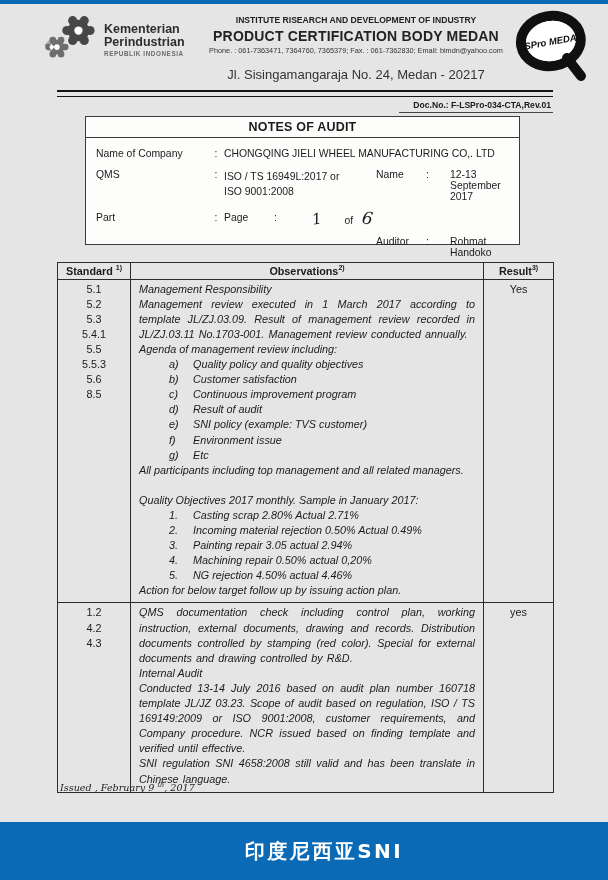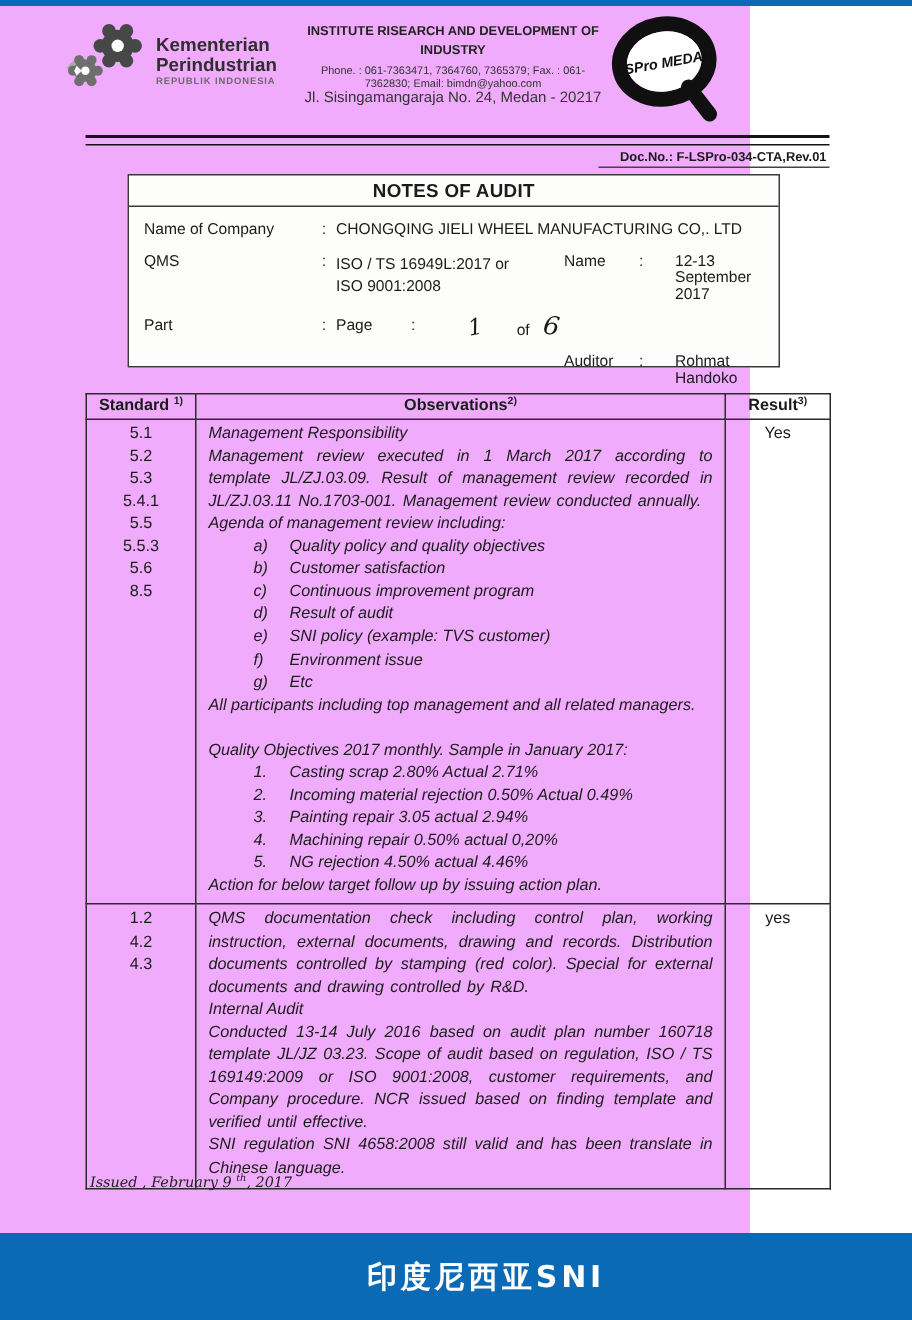--- a/index.html
+++ b/index.html
@@ -1,30 +1,30 @@
 <!DOCTYPE html>
 <html><head>
 <meta charset="utf-8">
 <style>
   html,body{margin:0;padding:0;}
   body{width:608px;height:880px;background:#ffffff;font-family:"Liberation Sans",sans-serif;color:#1b1b1b;overflow:hidden;}
-  .page{position:relative;width:500px;height:880px;background:#f0abfc;}
+  .page{position:relative;width:608px;height:880px;background:#e5e5e5;}
   .top-strip{position:absolute;top:0;left:0;width:608px;height:4px;}
 
   
   .letterhead{position:absolute;top:10px;left:42px;right:16px;display:flex;align-items:flex-start;}
   .logo-left{display:flex;align-items:center;width:158px;flex:0 0 auto;}
   .ministry-text{margin-left:4px;}
   .ministry-name{font-weight:bold;font-size:12.5px;line-height:1.04;color:#2e2e2e;}
   .ministry-rep{font-size:6.3px;letter-spacing:.6px;color:#6a6a6a;margin-top:1px;font-weight:bold;}
   .lh-center{flex:1;text-align:center;padding-top:4px;}
   .inst{font-size:8.6px;font-weight:bold;line-height:1.5;color:#222;}
   .body-name{font-size:14px;font-weight:600;letter-spacing:.2px;margin-top:1px;color:#222;}
   .contact{font-size:7.3px;margin-top:2px;color:#333;}
-  .addr{font-size:10px;color:#333;}
+  .addr{font-size:13px;color:#333;margin-top:12px;}
   .logo-right{width:80px;flex:0 0 auto;display:flex;justify-content:center;}
 
   
   .double-rule{position:absolute;top:90px;left:57px;width:496px;height:4px;border-top:2.6px solid #141414;border-bottom:1.2px solid #141414;}
   .docno-row{position:absolute;top:94px;left:57px;width:496px;text-align:right;}
   .docno{display:inline-block;font-size:8.6px;font-weight:bold;color:#1a1a1a;border-bottom:1px solid #444;padding:0 2px 2px 14px;}
 
   
   .form-box{position:absolute;top:116px;left:85px;width:433px;height:127px;border:1.2px solid #3a3a3a;background:#fdfdfc;}
   .form-title{text-align:center;font-weight:bold;font-size:12.5px;padding:3px 0 3px 0;border-bottom:1.2px solid #3a3a3a;letter-spacing:.2px;}
@@ -108,20 +108,21 @@
         <div class="ministry-name">
           <div>Kementerian</div>
           <div>Perindustrian</div>
         </div>
         <div class="ministry-rep">REPUBLIK INDONESIA</div>
       </div>
     </div>
 
     <div class="lh-center">
       <div class="inst">INSTITUTE RISEARCH AND DEVELOPMENT OF INDUSTRY</div>
+      <div class="body-name">PRODUCT CERTIFICATION BODY MEDAN</div>
       <div class="contact">Phone. : 061-7363471, 7364760, 7365379; Fax. : 061-7362830; Email: bimdn@yahoo.com</div>
       <div class="addr">Jl. Sisingamangaraja No. 24, Medan - 20217</div>
     </div>
 
     <div class="logo-right">
       <span>
         <svg width="74" height="72" viewBox="0 0 74 72">
           <g transform="rotate(-10 36 32)">
             <ellipse cx="36" cy="31" rx="30" ry="25" fill="none" stroke="#101010" stroke-width="10"></ellipse>
             <ellipse cx="36" cy="31" rx="25" ry="20" fill="#ffffff"></ellipse>

